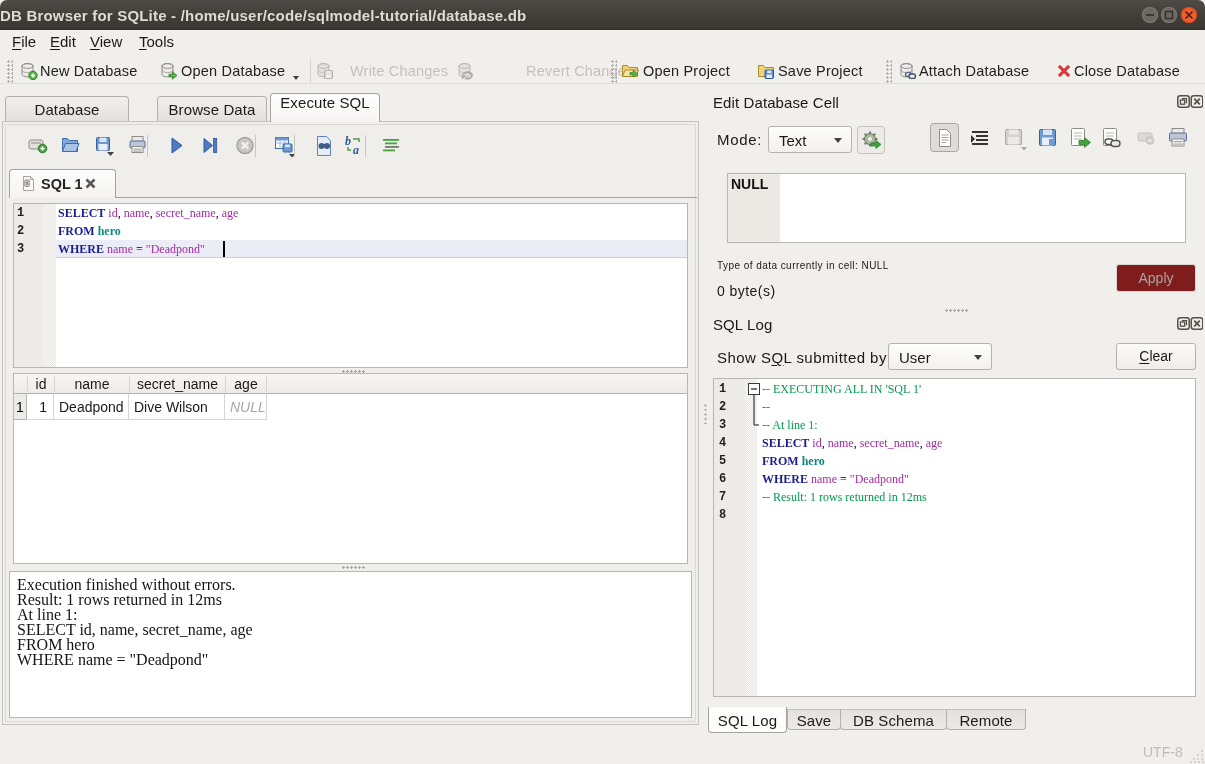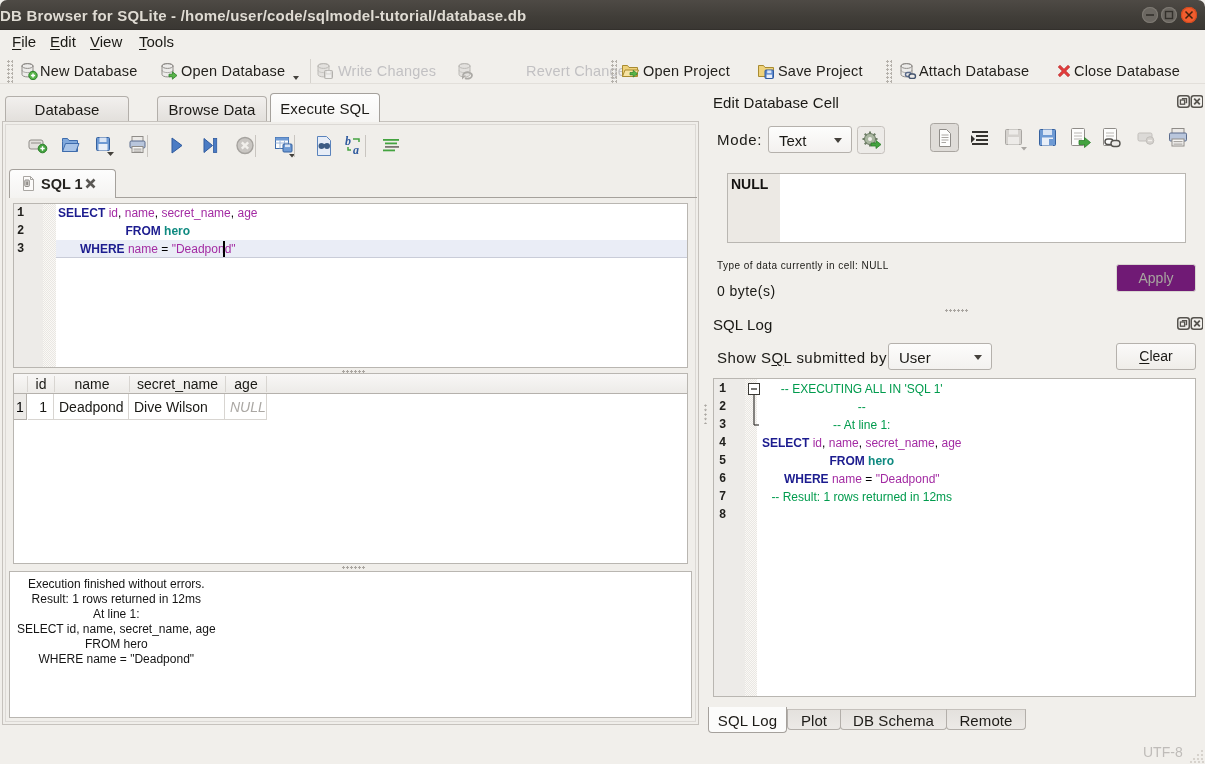--- a/index.html
+++ b/index.html
@@ -34,32 +34,32 @@
 .tab { position:absolute; border:1px solid #B3AFAA; border-bottom:none; border-radius:4px 4px 0 0;
   background:linear-gradient(#F2F0EE, #E2DFDB); font-size:15px; letter-spacing:0.1px; color:#1D1B17; text-align:center; }
 .tab.active { background:linear-gradient(#FEFEFE,#F6F5F3); border-color:#A5A19C; }
 
 
 .frame { position:absolute; border:1px solid #B9B6B1; background:#fff; }
 .gutter-hatch { background:
   conic-gradient(#E9E7E3 25%, #FAF8F5 0 50%, #E9E7E3 0 75%, #FAF8F5 0) 0 0/2px 2px; }
 
 
-.code { font-family:Liberation Sans, sans-serif; font-size:12px; line-height:18px; white-space:pre;text-align:center; }
+.code { font-family:Liberation Serif, serif; font-size:12px; line-height:18px; white-space:pre; }
 .kw { color:#1C1C8F; font-weight:bold; }
 .id1 { color:#A32BA3; }
 .tbl { color:#0F8A80; font-weight:bold; }
 .str { color:#A32BA3; }
 .cmt { color:#009B4D; }
 .lnum { font-family:"Liberation Mono", monospace; font-size:12px; line-height:18px; font-weight:bold; color:#21201D; }
 
 
 .btn { position:absolute; border:1px solid #B5B1AC; border-radius:3px;
   background:linear-gradient(#FBFAF9,#EFEDE9); font-size:15px; color:#1A1915; text-align:center; }
-.btn.dis { border-color:#D9D6D1; background:#701a75; color:#A8A5A0; }
+.btn.dis { border-color:#D9D6D1; background:#7f1d1d; color:#A8A5A0; }
 .combo { position:absolute; border:1px solid #B5B1AC; border-radius:3px;
   background:linear-gradient(#FDFDFC,#F3F1EF); font-size:15px; color:#1A1915; }
 .combo .arr { position:absolute; right:9px; top:50%; margin-top:-2px; width:0; height:0;
   border-left:4px solid transparent; border-right:4px solid transparent; border-top:5px solid #44413C; }
 
 .docktitle { font-size:15px; letter-spacing:0.1px; color:#1A1915; }
 
 
 .hdots { position:absolute; width:24px; height:4px;
   background-image:radial-gradient(circle at 1.5px 1.5px, #A9A5A0 1px, transparent 1.1px);
@@ -121,21 +121,21 @@
 <div class="abs" style="left:310px; top:59px; width:1px; height:25px; background:#D5D2CD;"></div>
 <div class="tbicon abs" style="left:316px;" id="ic-write"><svg width="18" height="18" viewBox="0 0 18 18">
       <ellipse cx="7.5" cy="4" rx="5.5" ry="2.4" fill="#E3E1DE" stroke="#BCBAB6"></ellipse>
       <path d="M2 4 V12.5 a5.5 2.4 0 0 0 11 0 V4" fill="#E3E1DE" stroke="#BCBAB6"></path>
       <path d="M2 8.2 a5.5 2.4 0 0 0 11 0" fill="none" stroke="#BCBAB6" stroke-width="0.7"></path>
       <ellipse cx="7.5" cy="4" rx="5.5" ry="2.4" fill="none" stroke="#BCBAB6"></ellipse>
       <rect x="8.5" y="8.5" width="8" height="8" rx="1" fill="#D8D6D3" stroke="#B2B0AC"></rect>
       <rect x="10.5" y="8.8" width="4" height="2.6" fill="#F0EFED"></rect>
       <rect x="10" y="12.5" width="5" height="3.6" fill="#F0EFED"></rect>
     </svg></div>
-<div class="tblabel dis abs" style="left:338px;">Write Changes</div>
+<div class="tblabel dis abs" style="left:350px;">Write Changes</div>
 <div class="tbicon abs" style="left:457px;" id="ic-revert"><svg width="18" height="18" viewBox="0 0 18 18">
       <ellipse cx="7.5" cy="4" rx="5.5" ry="2.4" fill="#E3E1DE" stroke="#BCBAB6"></ellipse>
       <path d="M2 4 V12.5 a5.5 2.4 0 0 0 11 0 V4" fill="#E3E1DE" stroke="#BCBAB6"></path>
       <path d="M2 8.2 a5.5 2.4 0 0 0 11 0" fill="none" stroke="#BCBAB6" stroke-width="0.7"></path>
       <ellipse cx="7.5" cy="4" rx="5.5" ry="2.4" fill="none" stroke="#BCBAB6"></ellipse>
       <path d="M6 13.5 a4.5 3.2 0 1 1 2 2.6" fill="none" stroke="#ACAAA6" stroke-width="1.8"></path>
       <path d="M5 17.5 v-4 h4 z" fill="#ACAAA6"></path>
     </svg></div>
 <div class="tblabel dis abs" style="left:482px;margin-left:44px;">Revert Changes</div>
 <div class="tbgrip abs" style="left:611px;"></div>
@@ -164,21 +164,21 @@
 <div class="tblabel abs" style="left:919px;">Attach Database</div>
 <div class="tbicon abs" style="left:1055px;" id="ic-closedb"><svg width="18" height="18" viewBox="0 0 18 18">
       <path d="M3.2 5 L5 3.2 9 7.2 13 3.2 14.8 5 10.8 9 14.8 13 13 14.8 9 10.8 5 14.8 3.2 13 7.2 9 z" fill="#E23B3B" stroke="#B02020" stroke-width="0.6"></path>
     </svg></div>
 <div class="tblabel abs" style="left:1074px;">Close Database</div>
 
 <div class="abs" style="left:0; top:83px; width:1205px; height:1px; background:#E2DFDA;"></div>
 
 <div class="tab abs" style="left:5px; top:96px; width:124px; height:26px; padding-top:4px;">Database Structure</div>
 <div class="tab abs" style="left:157px; top:96px; width:110px; height:26px; padding-top:4px;">Browse Data</div>
-<div class="tab active abs" style="left:270px; top:93px; width:110px; height:29px; padding-top:6px; z-index:2;">Execute SQL</div>
+<div class="tab active abs" style="left:270px; top:93px; width:110px; height:29px; z-index:2;">Execute SQL</div>
 
 <div class="abs" style="left:2px; top:121px; width:697px; height:604px; border:1px solid #C6C2BD; background:#F0EEEA;"></div>
 <div class="abs" style="left:5px; top:124px; width:691px; height:598px; border:1px solid #DCD9D5;"></div>
 
 <div id="sqltoolbar" class="abs" style="left:10px; top:133px; width:680px; height:26px;">
     <div style="position:absolute; left:17px; top:0; width:22px; height:26px;"><svg width="22" height="26" viewBox="0 0 22 26">
         <rect x="2" y="7" width="14" height="9" rx="2" fill="#E2E0DD" stroke="#8F8C88"></rect>
         <rect x="4" y="9" width="10" height="2" fill="#B9B6B2"></rect>
         <circle cx="15.5" cy="15.5" r="4.3" fill="#44A340" stroke="#2C7F2A"></circle>
         <path d="M15.5 13.3 V17.7 M13.3 15.5 H17.7" stroke="#fff" stroke-width="1.4"></path>
@@ -283,21 +283,21 @@
 <div class="abs" style="left:28px; top:394px; height:26px; font-size:14px; color:#1A1915; line-height:26px;">
   <span class="abs" style="left:0; width:26px; height:26px; border-right:1px solid #D8D5D1; border-bottom:1px solid #D8D5D1; text-align:right; padding-right:6px;">1</span>
   <span class="abs" style="left:26px; width:75px; height:26px; border-right:1px solid #D8D5D1; border-bottom:1px solid #D8D5D1; padding-left:5px;">Deadpond</span>
   <span class="abs" style="left:101px; width:96px; height:26px; border-right:1px solid #D8D5D1; border-bottom:1px solid #D8D5D1; padding-left:5px;">Dive Wilson</span>
   <span class="abs" style="left:197px; width:42px; height:26px; border-right:1px solid #D8D5D1; border-bottom:1px solid #D8D5D1; padding-left:5px; font-style:italic; color:#ABA8A4;">NULL</span>
 </div>
 
 <div class="hdots abs" style="left:342px; top:566px;"></div>
 
 <div class="frame" style="left:9px; top:571px; width:683px; height:147px;"></div>
-<div class="code abs" style="left:17px; top:577px; font-size:12px; line-height:15px; color:#141414;">Execution finished without errors.
+<div class="code abs" style="left:17px; top:577px; font-size:16px; line-height:15px; color:#141414;">Execution finished without errors.
 Result: 1 rows returned in 12ms
 At line 1:
 SELECT id, name, secret_name, age
 FROM hero
 WHERE name = "Deadpond"</div>
 
 <div class="vdots abs" style="left:704px; top:404px; height:20px;"></div>
 
 <div class="docktitle abs" style="left:713px; top:94px;text-align:right;">Edit Database Cell</div>
 <div class="abs" id="dock1btns" style="left:1177px; top:94px;"><svg width="26" height="13" viewBox="0 0 26 13">
@@ -431,21 +431,21 @@
 </svg>
 <div class="code abs" style="left:762px; top:380px;"><span class="cmt">-- EXECUTING ALL IN 'SQL 1'</span>
 <span class="cmt">--</span>
 <span class="cmt">-- At line 1:</span>
 <span class="kw">SELECT</span> <span class="id1">id</span>, <span class="id1">name</span>, <span class="id1">secret_name</span>, <span class="id1">age</span>
 <span class="kw">FROM</span> <span class="tbl">hero</span>
 <span class="kw">WHERE</span> <span class="id1">name</span> = <span class="str">"Deadpond"</span>
 <span class="cmt">-- Result: 1 rows returned in 12ms</span></div>
 
 <div class="abs" style="left:708px; top:707px; width:79px; height:26px; border:1px solid #A5A19C; border-top:none; border-radius:0 0 4px 4px; background:#FCFCFB; z-index:2; font-size:15px; letter-spacing:0.1px; color:#1D1B17; text-align:center; padding-top:5px;">SQL Log</div>
-<div class="abs btab" style="left:787px; top:709px; width:54px;">Plot</div>
+<div class="abs btab" style="left:787px; top:709px; width:54px;">Save</div>
 <div class="abs btab" style="left:840px; top:709px; width:107px;">DB Schema</div>
 <div class="abs btab" style="left:946px; top:709px; width:80px;">Remote</div>
 
 <div class="abs" style="left:1143px; top:744px; font-size:14px; color:#BFBCB9;">UTF-8</div>
 <svg class="abs" style="left:1190px; top:749px;" width="14" height="14">
   <g fill="#CCC8C2">
       <circle cx="12" cy="2" r="1"></circle>
       <circle cx="8" cy="6" r="1"></circle>
       <circle cx="12" cy="6" r="1"></circle>
       <circle cx="4" cy="10" r="1"></circle>

